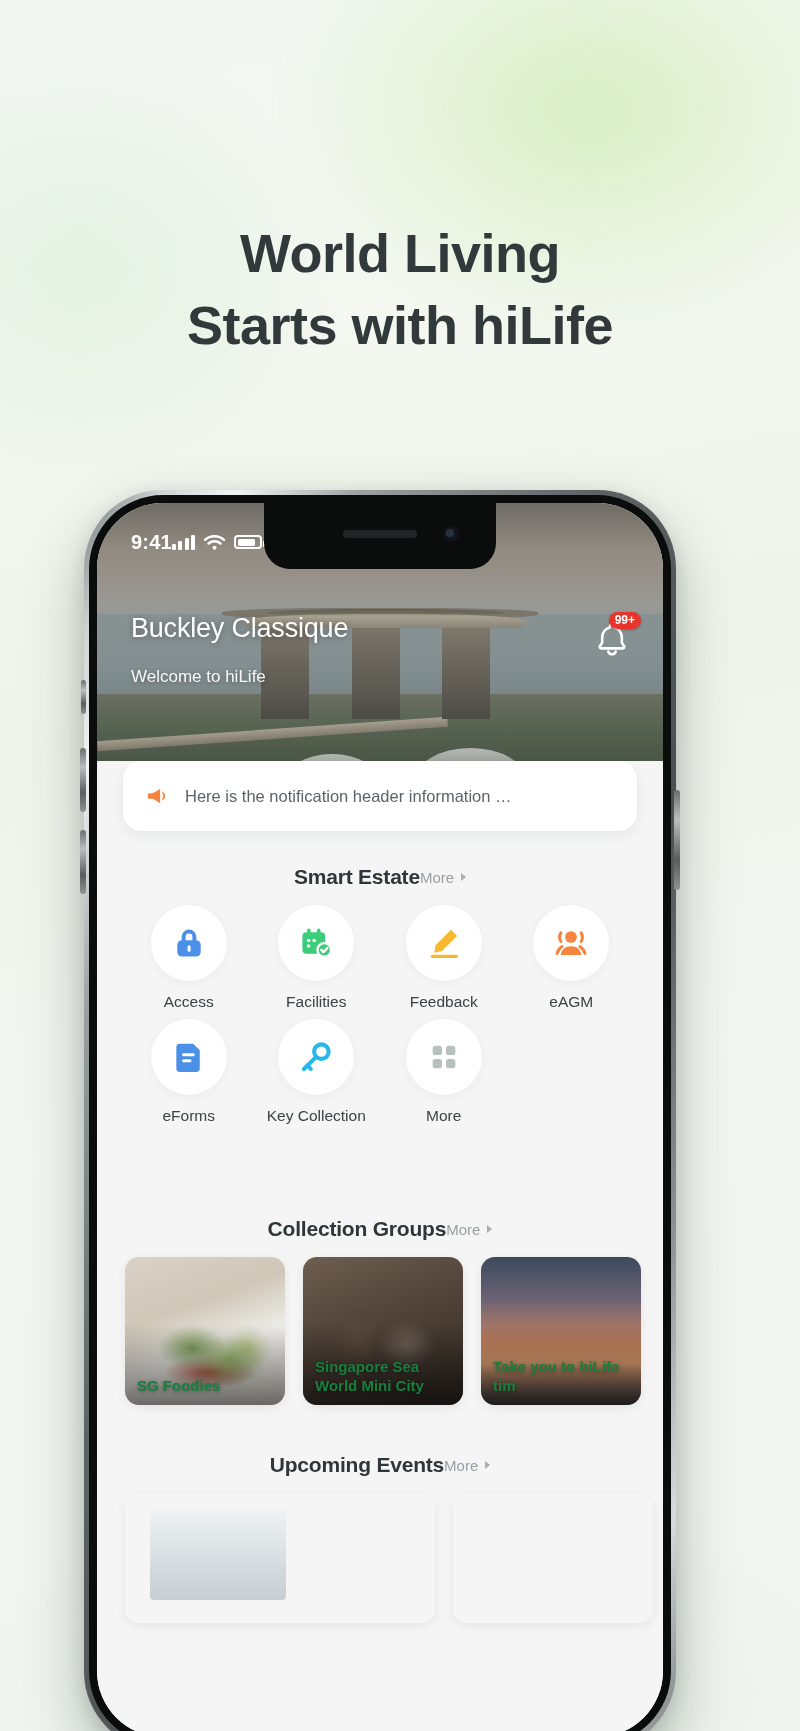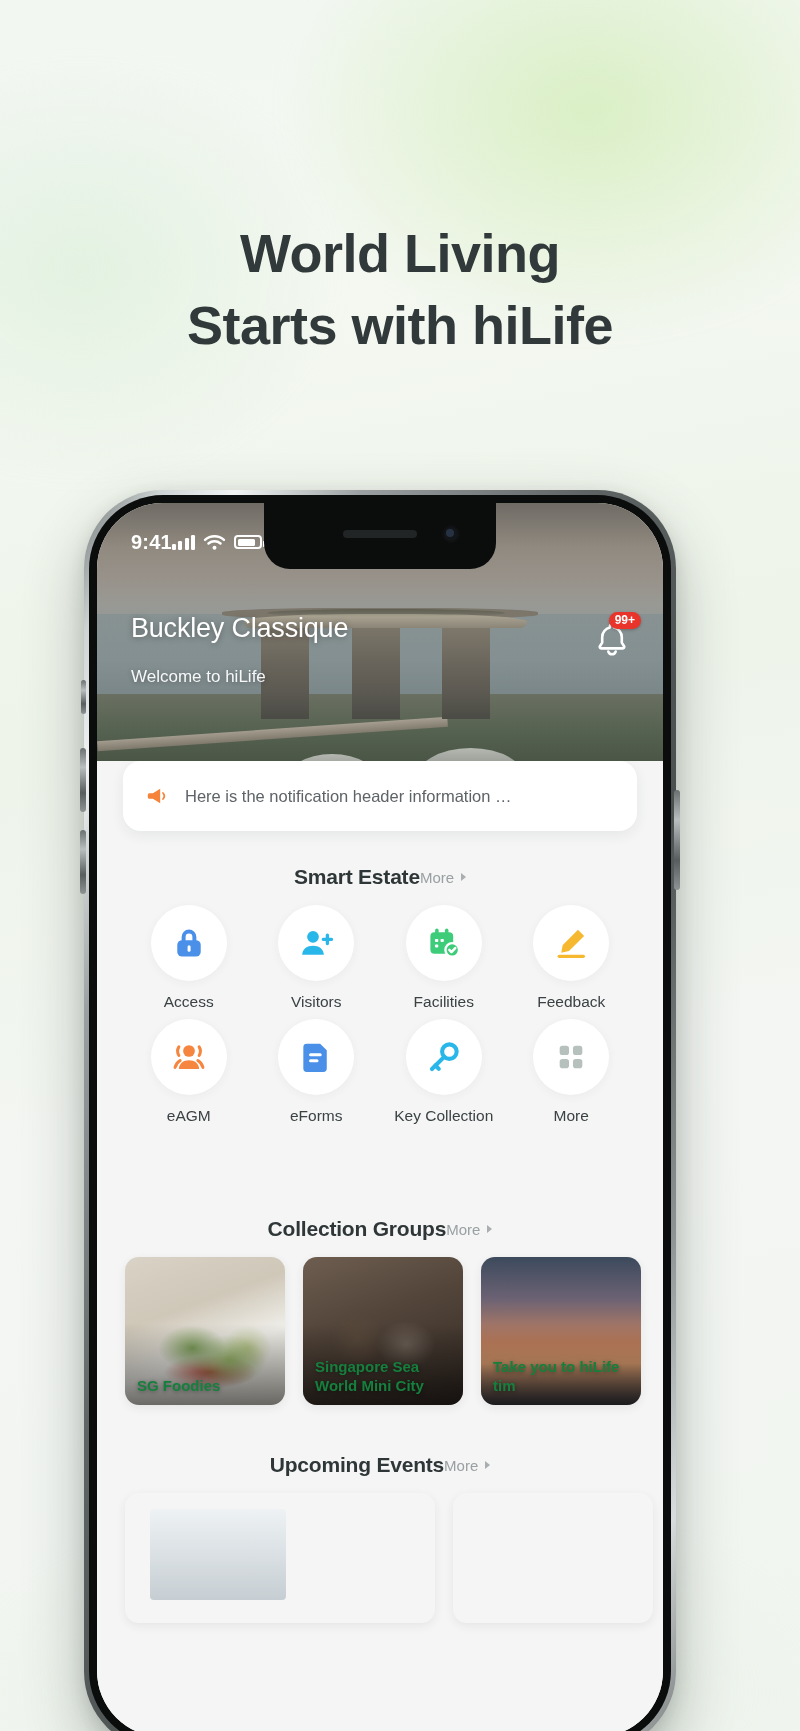--- a/index.html
+++ b/index.html
@@ -442,30 +442,20 @@
             <div class="tile-ico">
               <svg viewBox="0 0 24 24" width="38" height="38">
                 <rect x="4.6" y="10.2" width="14.8" height="10.4" rx="3.1" fill="#4a90e8"></rect>
                 <path d="M8.6 10.4V8.2a3.4 3.4 0 0 1 6.8 0v2.2" fill="none" stroke="#4a90e8" stroke-width="2.5" stroke-linecap="round"></path>
                 <rect x="11.1" y="13.4" width="1.9" height="4.2" rx="0.95" fill="#ffffff"></rect>
               </svg>
             </div>
             <div class="tile-label">Access</div>
           </div>
 
-          <div class="tile">
-            <div class="tile-ico">
-              <svg viewBox="0 0 24 24" width="38" height="38">
-                <circle cx="10.1" cy="8.1" r="3.7" fill="#29b6e8"></circle>
-                <path d="M3.3 19.4c0-3.5 3.1-5.6 6.8-5.6s6.8 2.1 6.8 5.6z" fill="#29b6e8"></path>
-                <path d="M19.2 7.1v5.2M16.6 9.7h5.2" stroke="#29b6e8" stroke-width="2.1" stroke-linecap="round"></path>
-              </svg>
-            </div>
-            <div class="tile-label">Visitors</div>
-          </div>
 
           <div class="tile">
             <div class="tile-ico">
               <svg viewBox="0 0 24 24" width="38" height="38">
                 <rect x="3.4" y="5.2" width="14.4" height="13.6" rx="2.6" fill="#3dcc79"></rect>
                 <rect x="6.4" y="2.8" width="2.2" height="4" rx="1.1" fill="#3dcc79"></rect>
                 <rect x="12.6" y="2.8" width="2.2" height="4" rx="1.1" fill="#3dcc79"></rect>
                 <rect x="6.3" y="9.4" width="2.1" height="1.9" rx="0.6" fill="#ffffff"></rect>
                 <rect x="9.8" y="9.4" width="2.1" height="1.9" rx="0.6" fill="#ffffff"></rect>
                 <rect x="6.3" y="12.9" width="2.1" height="1.9" rx="0.6" fill="#ffffff"></rect>

